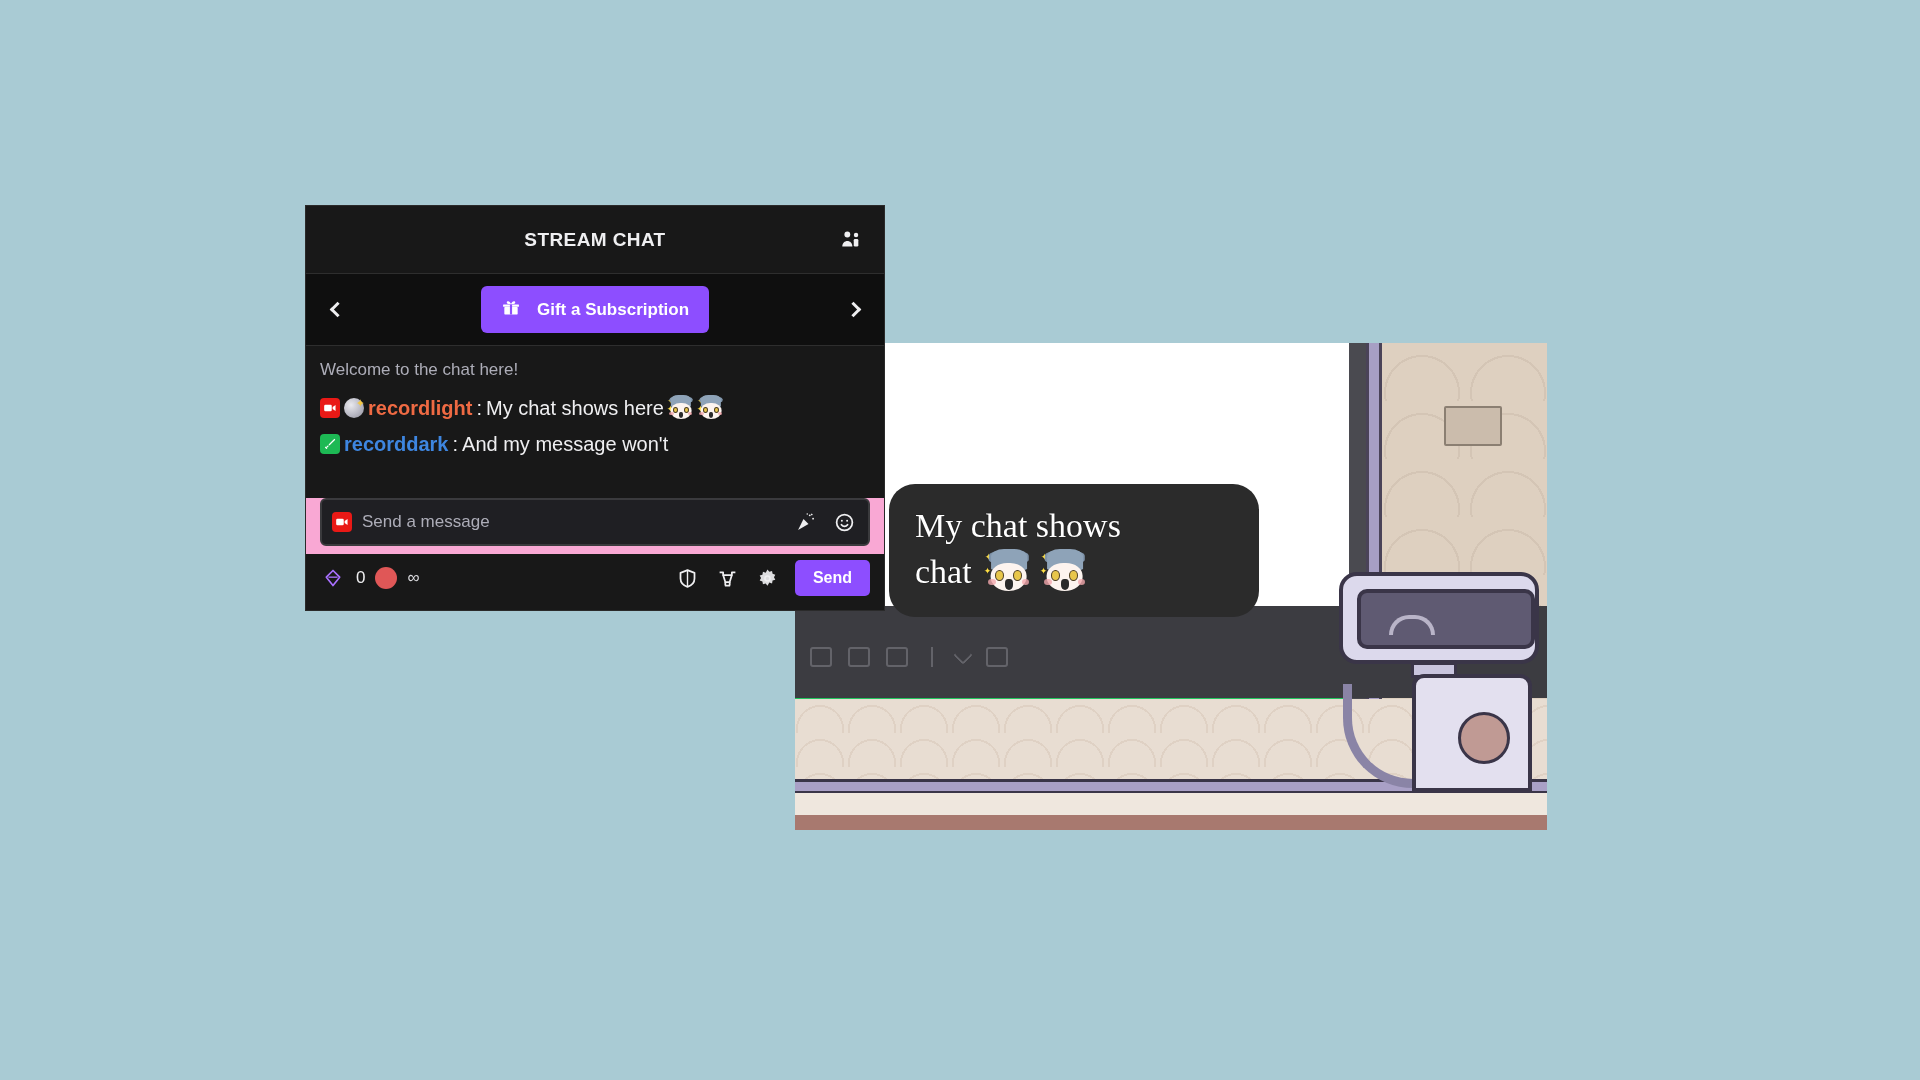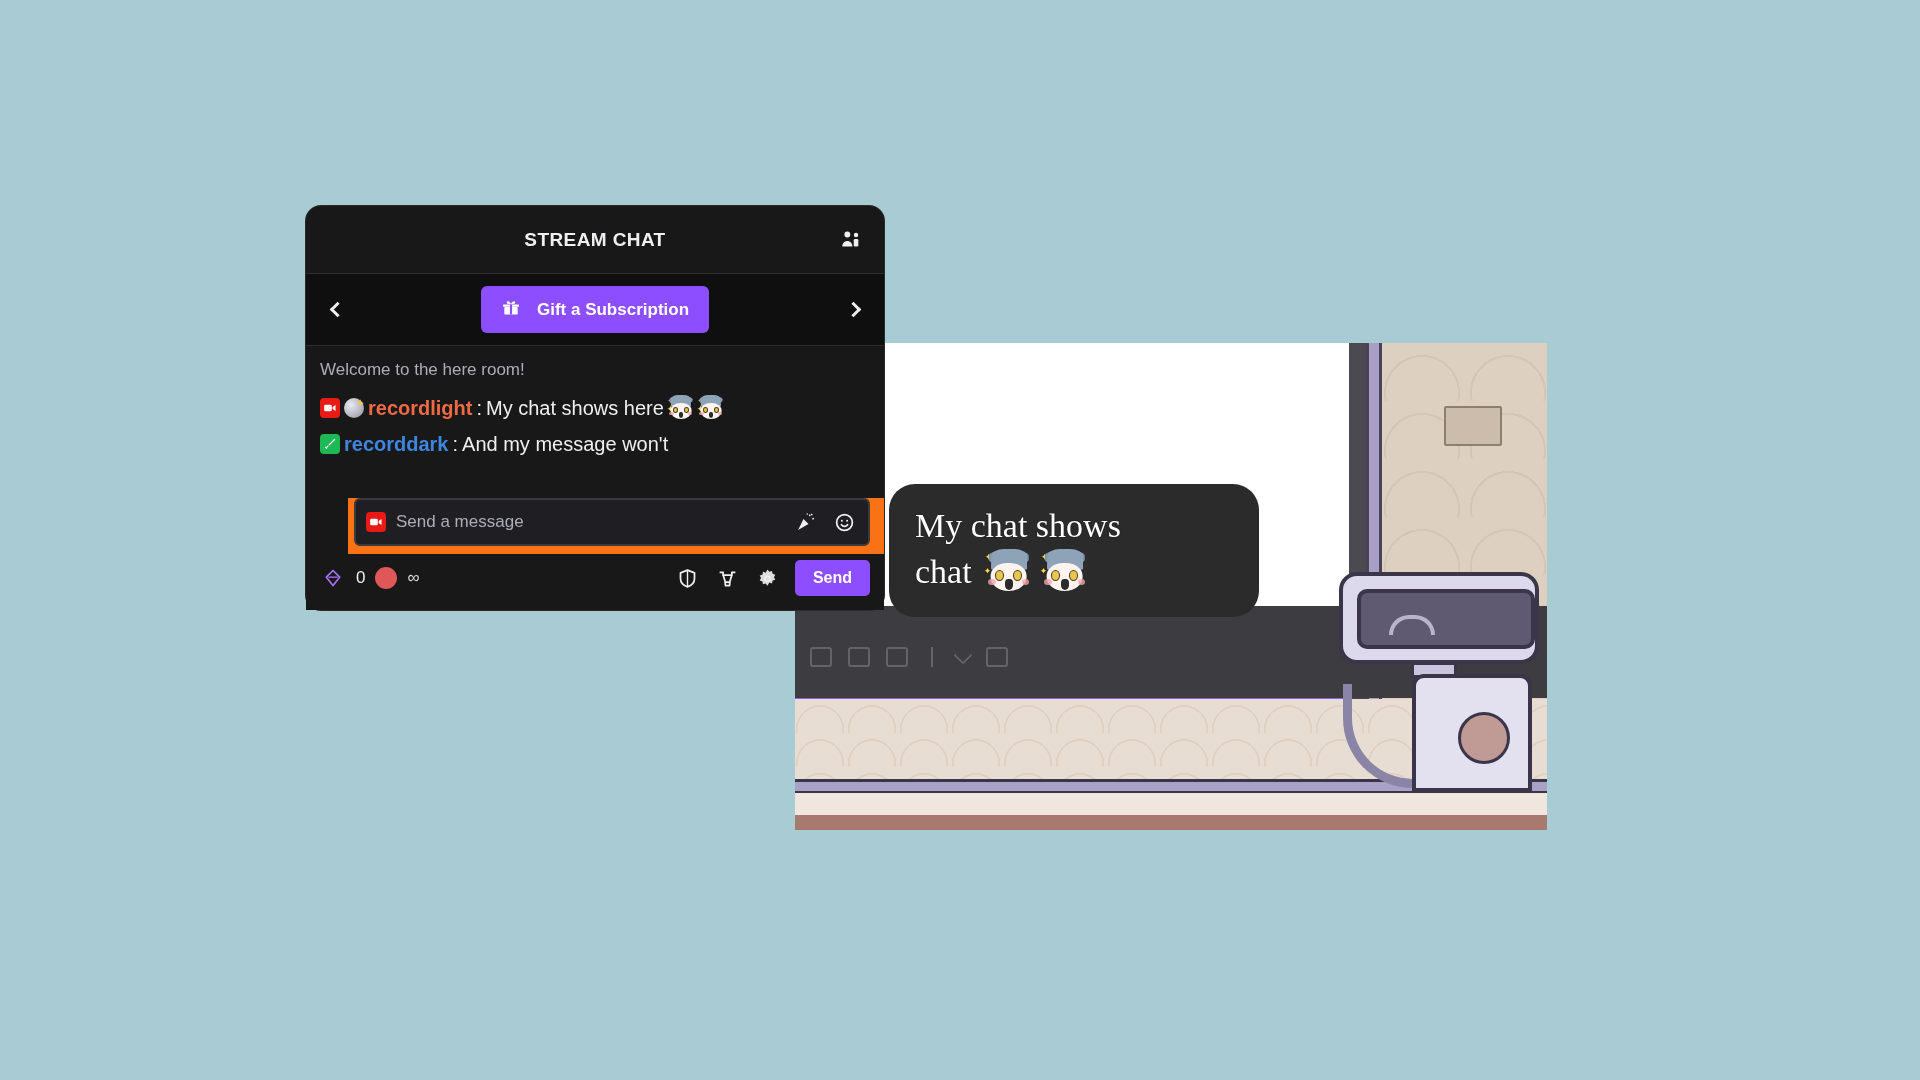--- a/index.html
+++ b/index.html
@@ -10,21 +10,21 @@
     overflow: hidden;
   }
   #root { position: relative; width: 1920px; height: 1080px; }
 
   
   .stream {
     position: absolute;
     left: 795px; top: 343px;
     width: 752px; height: 487px;
     overflow: hidden;
-    background: #8b5cf6;
+    background: #22c55e;
   }
   .stream-wall {
     position: absolute; left: 0; top: 0;
     width: 100%; height: 54%;
     background: #ffffff;
   }
   .stream-desk {
     position: absolute; left: 0; top: 54%;
     width: 100%; height: 19%;
     background: #3c3c41;
@@ -201,21 +201,20 @@
   .emote .spark.s2 { left: -4%; top: 40%; }
 
   
   .chat-panel {
     position: absolute;
     left: 306px; top: 206px;
     width: 578px; height: 404px;
     background: #181818;
     display: flex; flex-direction: column;
     box-shadow: 0 0 0 1px #2a2a2a;
-    border-radius: 15px;
   }
 
   .chat-header {
     position: relative;
     height: 68px; flex: 0 0 68px;
     display: flex; align-items: center; justify-content: center;
     border-bottom: 1px solid #2e2e2e;
   }
   .chat-header-title {
     font-size: 19px; font-weight: bold; color: #efeff1;
@@ -288,23 +287,22 @@
   .badge.orb::after {
     content: "✦"; position: absolute; right: -1px; top: -2px;
     color: #f2c744; font-size: 11px;
   }
   .uname { font-weight: bold; }
   .uname.light { color: #ef6a43; }
   .uname.dark { color: #3e86e0; }
   .msg-text { color: #efeff1; }
 
   .input-wrap {
-    padding: 0 14px 8px 6px;
-    background: #f97316;
-    margin-left: 42px;
+    padding: 0 14px 8px 14px;
+    background: #f9a8d4;
   }
   .input-box {
     display: flex; align-items: center;
     background: #1f1f23;
     border: 2px solid #3a3a3d;
     border-radius: 6px;
     height: 48px;
     padding: 0 10px 0 10px;
     gap: 10px;
   }
@@ -446,21 +444,21 @@
           </svg>
         </span>
         <span>Gift a Subscription</span>
       </button>
       <span class="arrow-btn right">
           <span class="chev"></span>
         </span>
     </div>
 
     <div class="messages">
-      <div class="sys-msg">Welcome to the here room!</div>
+      <div class="sys-msg">Welcome to the chat here!</div>
 
       <div class="msg">
         <span class="badge broadcaster">
           <svg width="14" height="14" viewBox="0 0 24 24" fill="#fff">
             <rect x="2" y="6.5" width="13" height="11" rx="2.2"></rect>
             <path d="M16.5 10.2 L21.5 7 v10 l-5-3.2z"></path>
           </svg>
         </span>
         <span class="badge orb"></span>
         <span class="uname light">recordlight</span>

